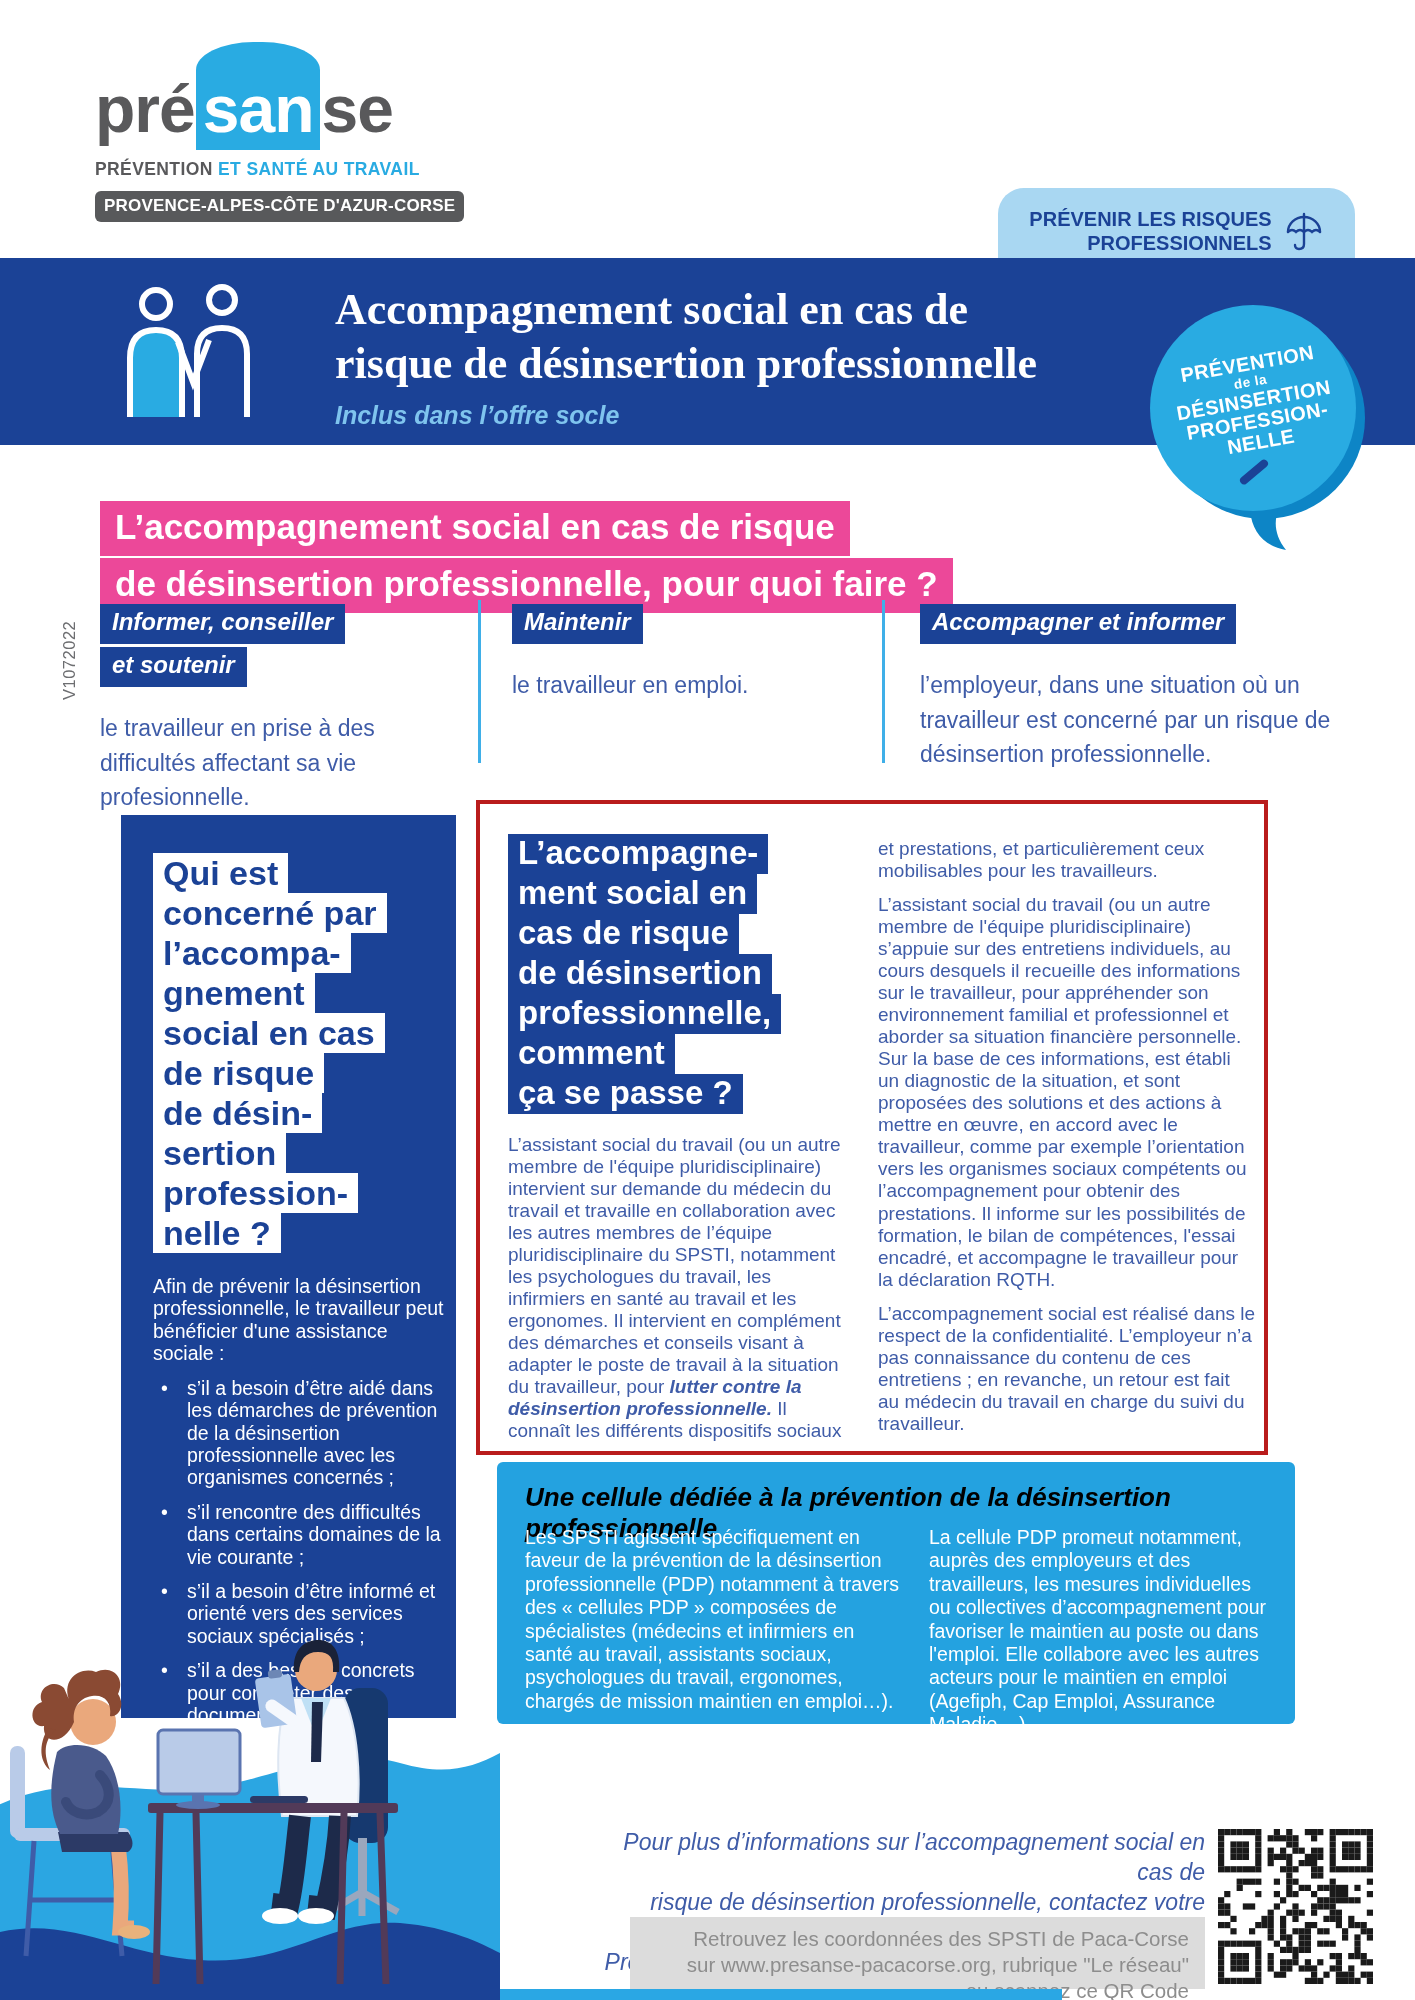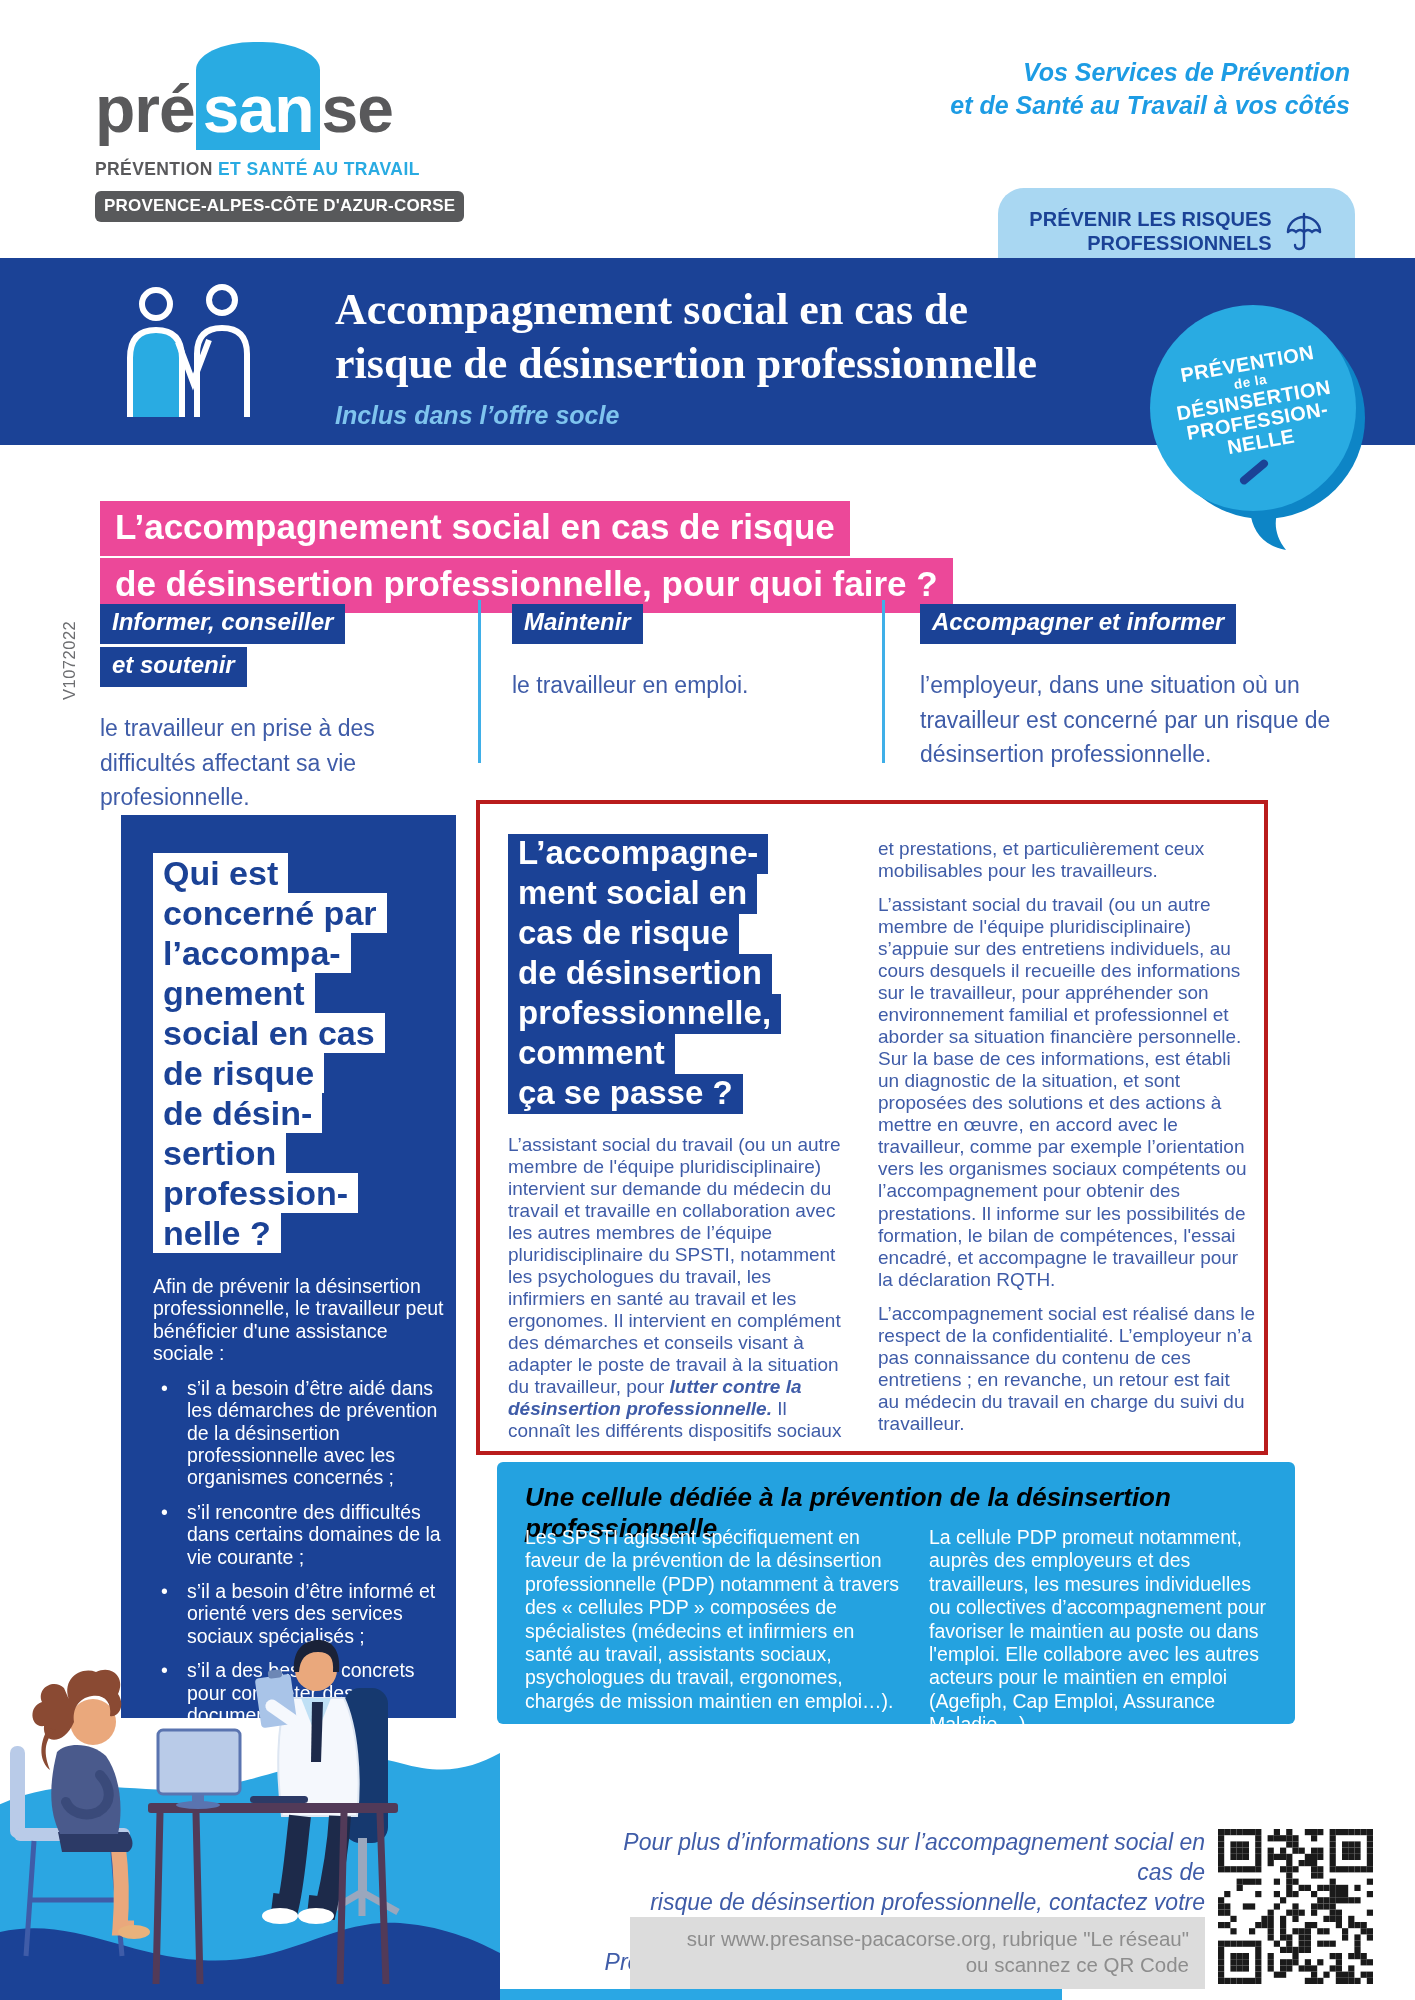--- a/index.html
+++ b/index.html
@@ -104,24 +104,20 @@
         <span class="lw-san">san</span>
         <span class="lw-se">se</span>
     </div>
     <div class="logo-sub">
       <span>PRÉVENTION</span>
       <span class="blue">ET SANTÉ AU TRAVAIL</span>
     </div>
     <div class="logo-region">PROVENCE-ALPES-CÔTE D'AZUR-CORSE</div>
   </div>
 
-  <div class="tagline">
-    <div>Vos Services de Prévention</div>
-    <div>et de Santé au Travail à vos côtés</div>
-  </div>
 
   <div class="risk-badge">
     <div class="risk-badge-text">
       <div>PRÉVENIR LES RISQUES</div>
       <div>PROFESSIONNELS</div>
     </div>
     <svg width="40" height="42" viewBox="0 0 40 42">
       <g fill="none" stroke="#1b4296" stroke-width="2.4" stroke-linecap="round">
         <path d="M20 3 V6"></path>
         <path d="M4 21 A16 15 0 0 1 36 21"></path>
@@ -291,20 +287,21 @@
     <ellipse cx="198" cy="245" rx="22" ry="4" fill="#5a74b0"></ellipse>
   </svg>
 
   <div class="footer-info">
     <div>Pour plus d’informations sur l’accompagnement social en cas de</div>
     <div>risque de désinsertion professionnelle, contactez votre Service de</div>
     <div>Prévention et de Santé au Travail Interentreprises (SPSTI).</div>
   </div>
 
   <div class="footer-gray">
+    <div>Retrouvez les coordonnées des SPSTI de Paca-Corse</div>
     <div>sur www.presanse-pacacorse.org, rubrique "Le réseau"</div>
     <div>ou scannez ce QR Code</div>
   </div>
 
   <div class="qr" id="qr"><svg width="155" height="155" viewBox="0 0 155 155">
         <rect width="155" height="155" fill="#fff"></rect>
         <rect x="0.0" y="0.0" width="6.2" height="6.2" fill="#1a1a1a"></rect>
         <rect x="6.2" y="0.0" width="6.2" height="6.2" fill="#1a1a1a"></rect>
         <rect x="12.4" y="0.0" width="6.2" height="6.2" fill="#1a1a1a"></rect>
         <rect x="18.6" y="0.0" width="6.2" height="6.2" fill="#1a1a1a"></rect>

